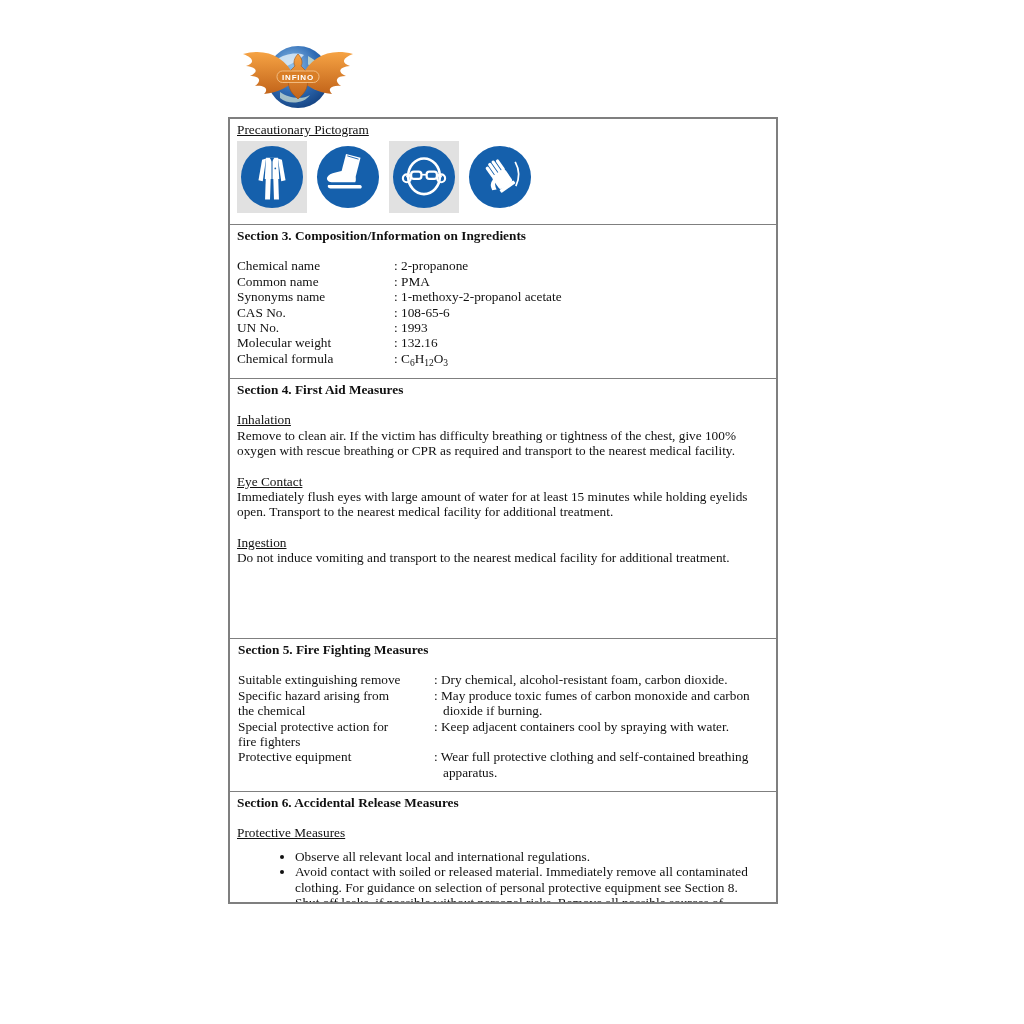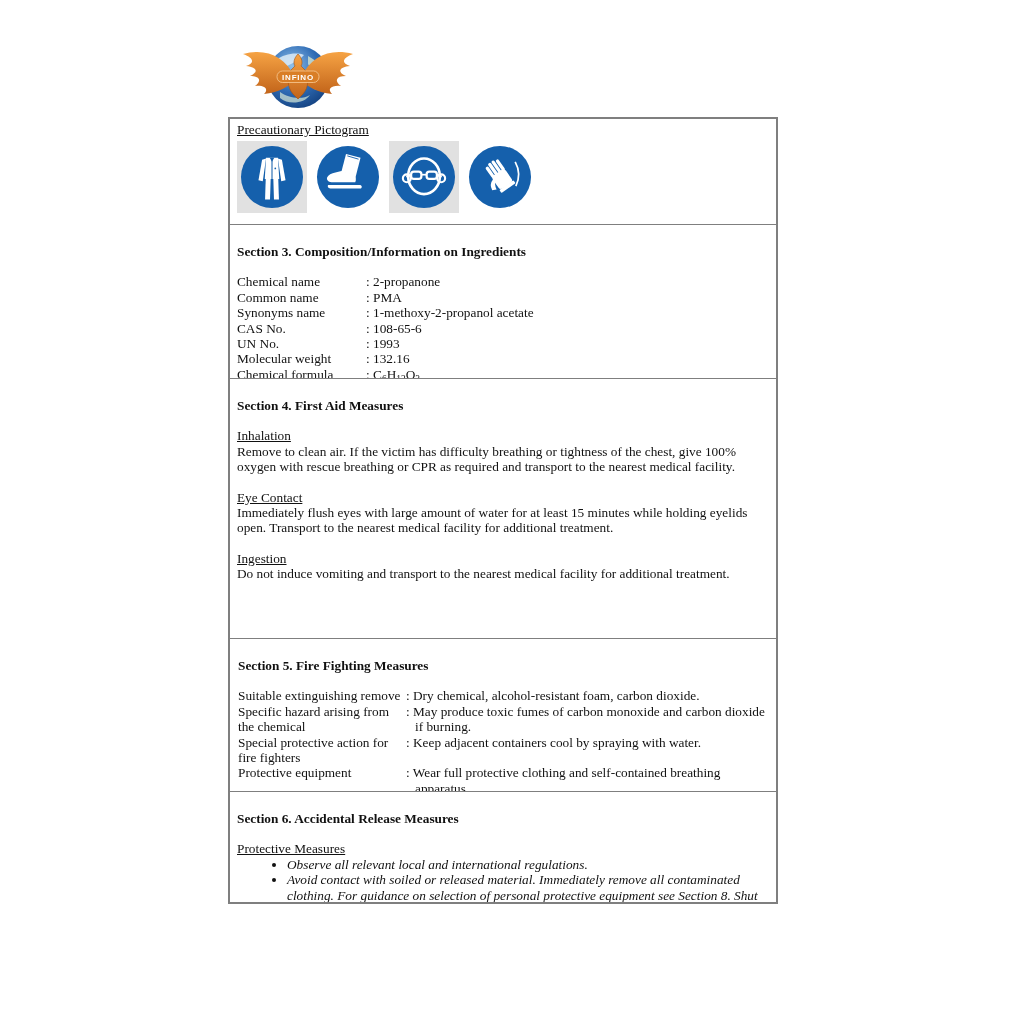--- a/index.html
+++ b/index.html
@@ -26,47 +26,47 @@
     border:2px solid var(--border);background:#fff;
   }
   .row{padding:3px 7px 0 7px;overflow:hidden;}
   .row + .row{border-top:1.5px solid var(--border);}
   .row-picto{height:105px;}
   .row-s3{height:154px;}
   .row-s4{height:260px;}
   .row-s5{height:153px;padding-left:8px;}
   .row-s6{height:111px;}
 
-  .sec-title{font-weight:bold;margin:16px 0 15px 0;}
+  .sec-title{font-weight:bold;margin:0 0 15px 0;}
   .u{text-decoration:underline;}
 
   
   .picto-title{margin:0 0 4px 0;}
   .picto-strip{display:flex;gap:6px;}
   .tile{width:70px;height:72px;display:flex;align-items:center;justify-content:center;}
   .tile.gray{background:var(--tile);}
   .tile svg{width:66px;height:66px;}
   .pc-blue{fill:var(--blue);}
   .pc-white{fill:#ffffff;}
   .st-white{stroke:#ffffff;fill:none;}
 
   
-  .kv{display:flex;align-items:flex-start;}
+  .kv{display:flex;align-items:flex-start;gap:28px;}
   .kv .k{flex:0 0 129px;}
   .kv5 .k{flex:0 0 168px;}
   .kv .v{flex:1 1 auto;padding-left:9px;text-indent:-9px;}
 
   sub{font-size:9.5px;line-height:0;vertical-align:-3px;}
 
   
   .aid{margin:0 0 15px 0;}
   .aid p{margin:0;}
 
   
-  ul.bullets{margin:0;padding:0 0 0 50px;font-style:italic;}
+  ul.bullets{margin:8px;padding:0 0 0 50px;}
   ul.bullets li{margin:0;padding-left:0px;}
 </style>
 </head>
 <body>
 
 <div class="logo">
   <svg viewBox="0 0 120 70">
     <defs>
       <radialGradient id="gl" cx="40%" cy="32%" r="75%">
         <stop offset="0%" stop-color="#8fc0ea"></stop>

